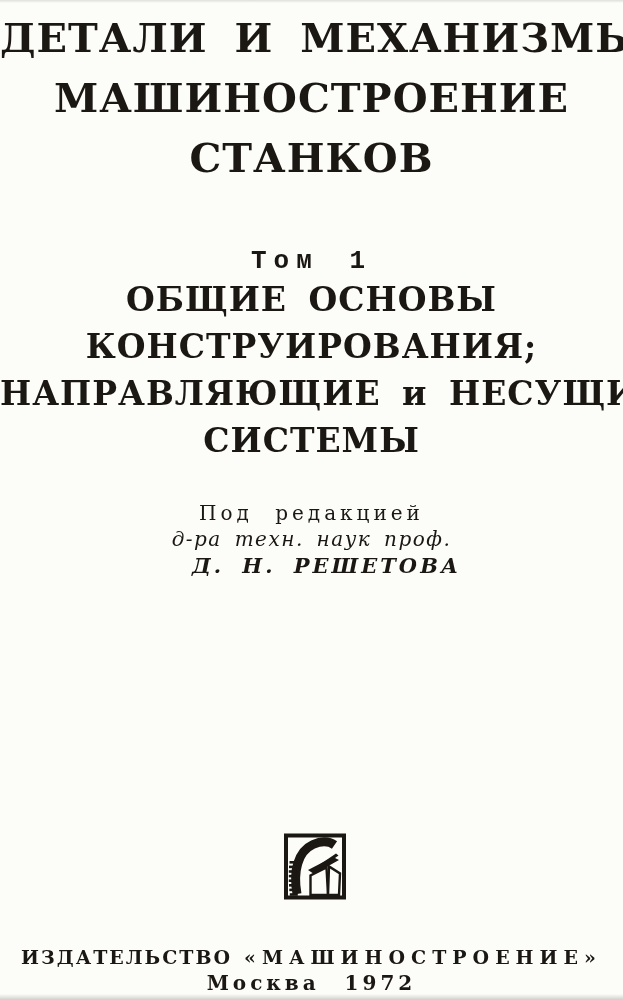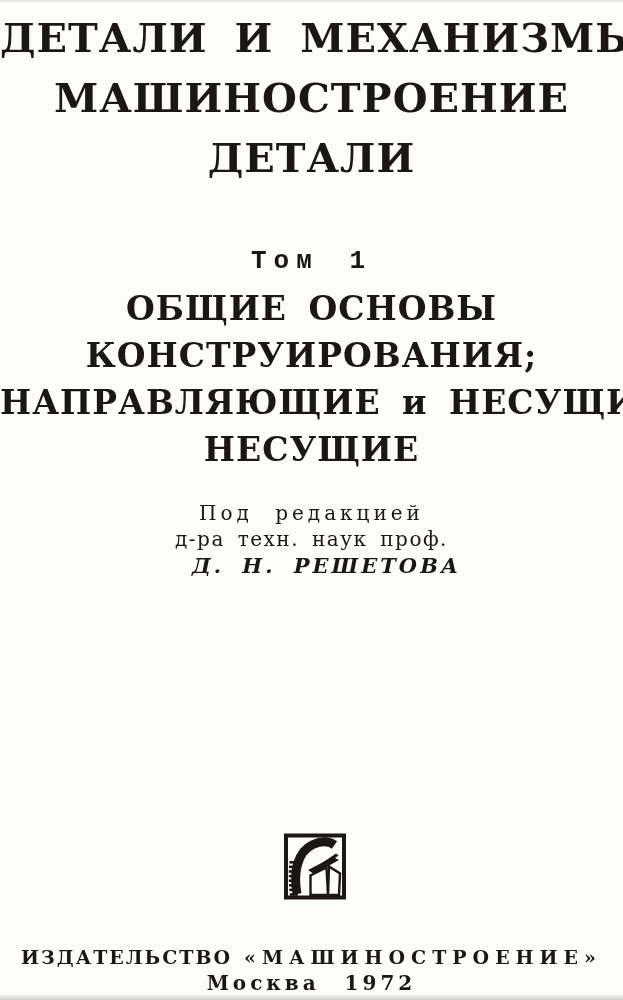--- a/index.html
+++ b/index.html
@@ -36,31 +36,31 @@
     top:8px;
     font-size:40px;font-weight:700;line-height:60px;
     letter-spacing:1px;word-spacing:12px;
   }
   .volume{
     top:246px;
     font-size:26px;font-weight:700;line-height:30px;
     letter-spacing:7px;word-spacing:8px;font-family:Liberation Mono, monospace;
   }
   .subtitle{
-    top:285px;
+    top:276px;
     font-size:33px;font-weight:700;line-height:47px;
     letter-spacing:1px;word-spacing:9px;
   }
   .editor{top:500px;}
   .editor-line1{
     font-size:20px;line-height:26px;
     letter-spacing:4px;word-spacing:12px;
   }
   .editor-line2{
-    font-size:20px;line-height:26px;
+    font-style:italic;font-size:20px;line-height:26px;
     letter-spacing:1.5px;word-spacing:5px;
   }
   .editor-line3{
     font-style:italic;font-weight:700;font-size:21px;line-height:27px;
     letter-spacing:3px;word-spacing:8px;margin-left:30px;
   }
   .logo-wrap{
     position:absolute;top:832px;left:0;width:100%;
     display:flex;justify-content:center;
   }
@@ -78,30 +78,30 @@
   }
 </style>
 </head>
 <body>
 
 <div class="page">
 
   <header class="centered book-title">
     <div>ДЕТАЛИ И МЕХАНИЗМЫ</div>
     <div>МАШИНОСТРОЕНИЕ</div>
-    <div>ДЕТАЛИ</div>
+    <div>СТАНКОВ</div>
   </header>
 
   <div class="centered volume">Том 1</div>
 
   <div class="centered subtitle">
     <div>ОБЩИЕ ОСНОВЫ</div>
     <div>КОНСТРУИРОВАНИЯ;</div>
     <div>НАПРАВЛЯЮЩИЕ и НЕСУЩИЕ</div>
-    <div>НЕСУЩИЕ</div>
+    <div>СИСТЕМЫ</div>
   </div>
 
   <div class="centered editor">
     <div class="editor-line1">Под редакцией</div>
     <div class="editor-line2">д-ра техн. наук проф.</div>
     <div class="editor-line3">Д. Н. РЕШЕТОВА</div>
   </div>
 
   <div class="logo-wrap">
     <svg width="66" height="70" viewBox="0 0 66 70" aria-hidden="true">

